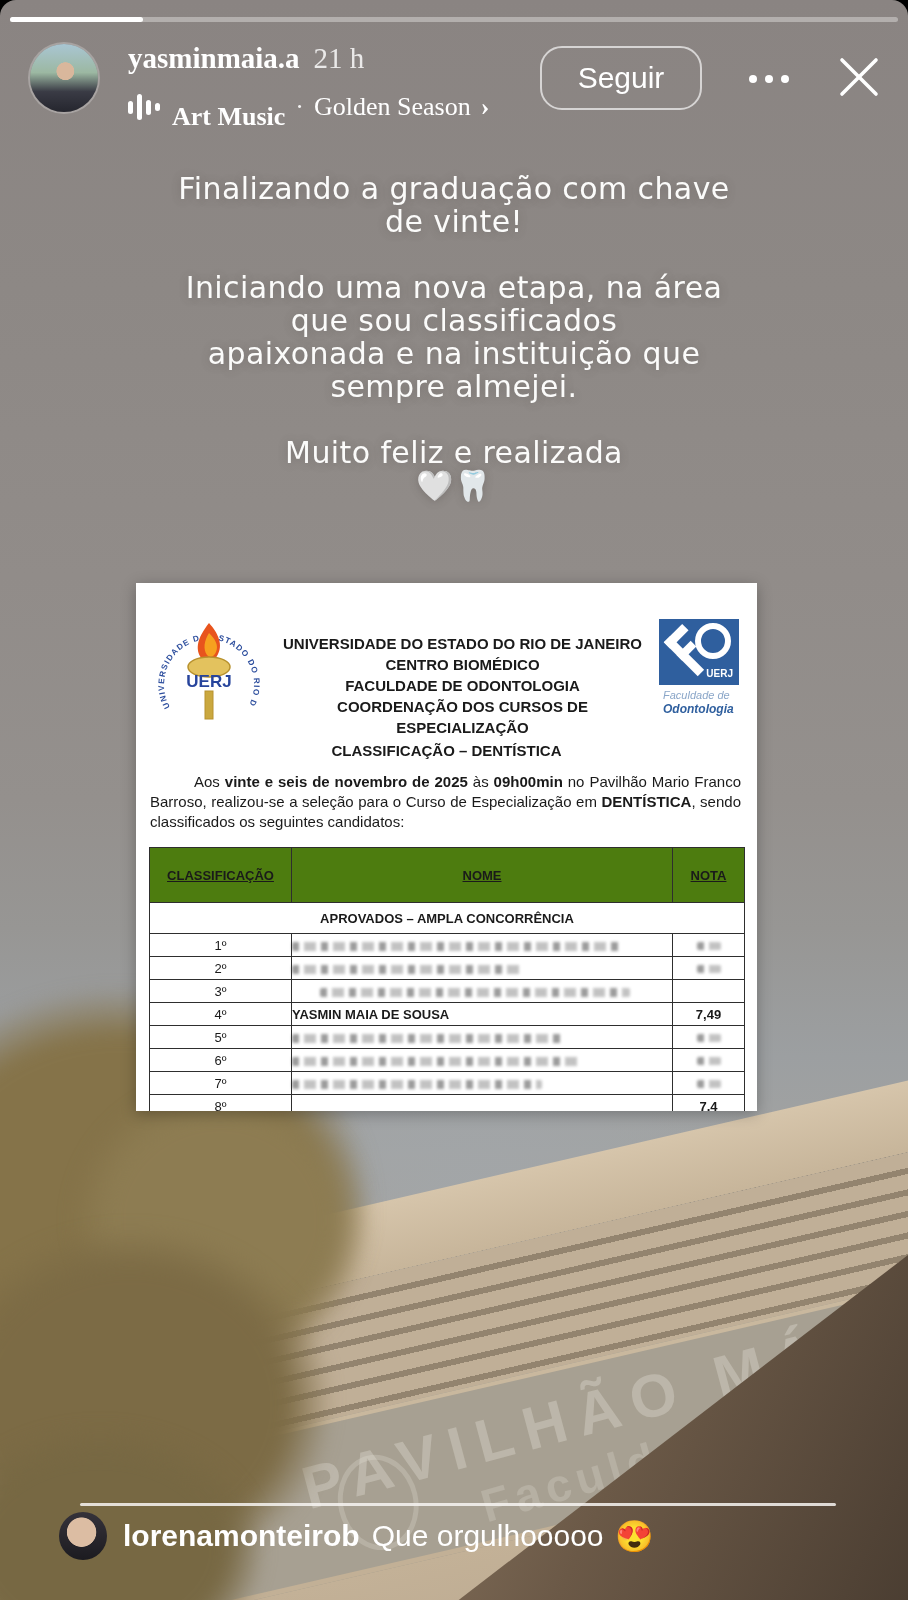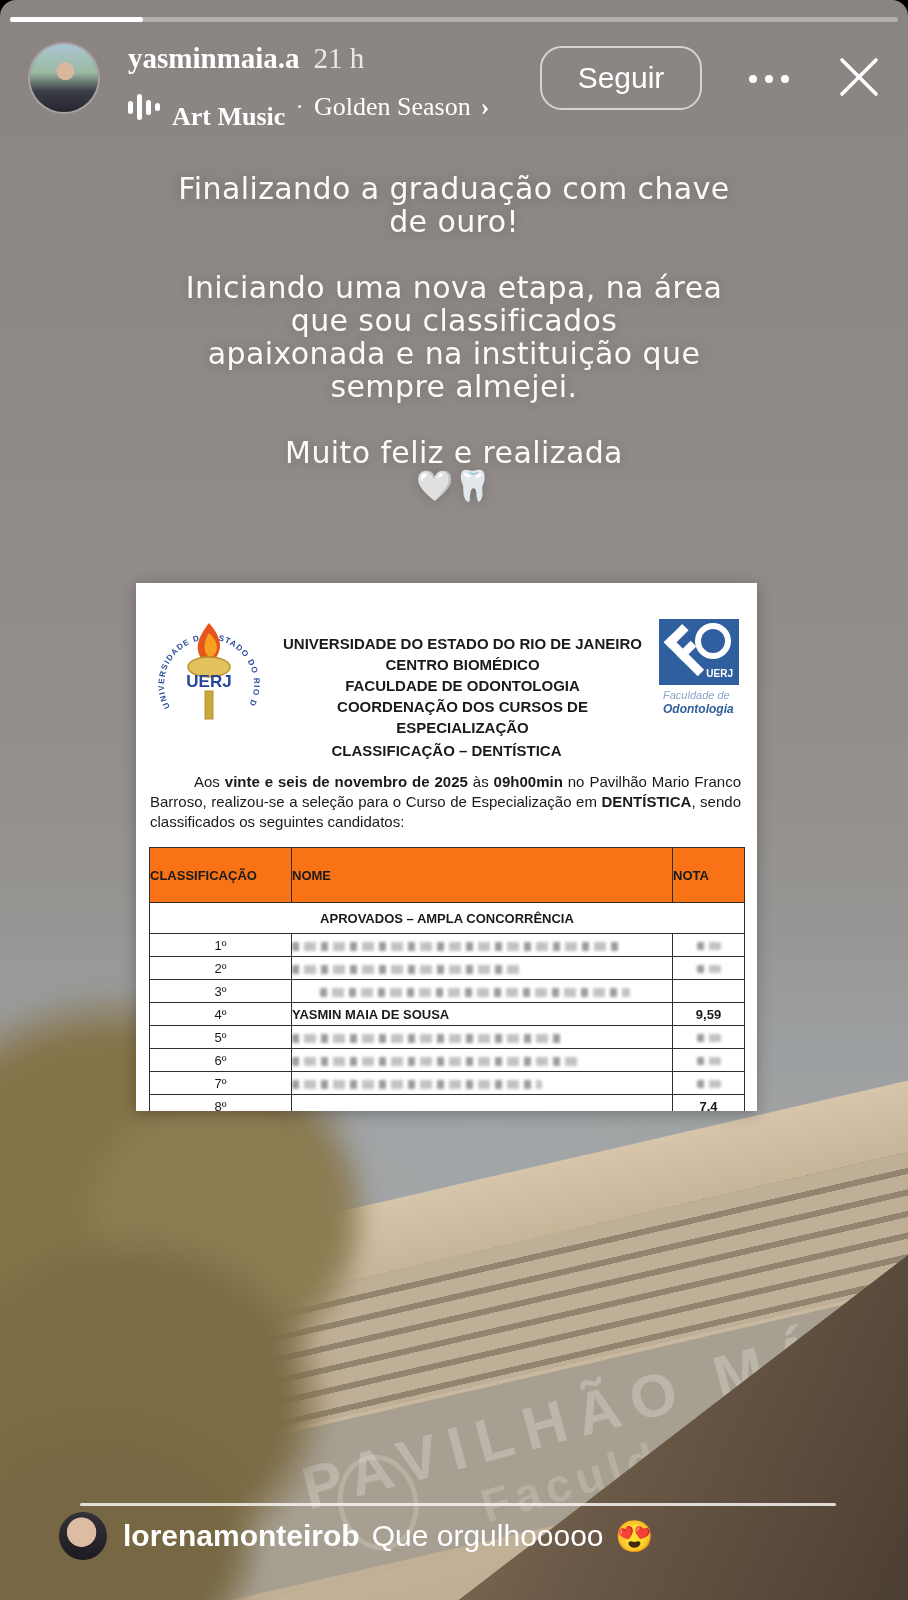--- a/index.html
+++ b/index.html
@@ -80,21 +80,21 @@
               line-height:21px;}
   .doc-title{margin-top:4px;text-align:center;font-weight:bold;font-size:15px;
              }
   .doc-par{margin:13px 16px 0 14px;font-size:15px;line-height:20px;text-align:justify;
            text-indent:44px;}
   .doc-par b{font-weight:bold;}
   table.cls{border-collapse:collapse;margin:15px 13px 0 13px;width:595px;table-layout:fixed;
             font-size:13px;}
   table.cls td,table.cls th{border:1.4px solid #2e2e2e;padding:0;}
   .col-rank{width:142px;} .col-name{width:381px;} .col-nota{width:72px;}
-  th.hcell{height:54px;background:#f97316;font-weight:bold;text-align:left;}
+  th.hcell{height:54px;background:#4d7c0f;font-weight:bold;text-align:center;text-decoration:underline;}
   td.section{height:30px;text-align:center;font-weight:bold;}
   td.rk{height:22px;text-align:center;}
   td.nm{padding-left:8px;}
   td.nt{text-align:center;}
   .bold{font-weight:bold;}
   .smudge{display:inline-block;height:9px;border-radius:2px;vertical-align:middle;
           background:repeating-linear-gradient(90deg,rgba(55,55,55,0.9) 0 7px,rgba(55,55,55,0) 7px 12px,
                      rgba(55,55,55,0.55) 12px 24px,rgba(55,55,55,0) 24px 29px);
           filter:blur(1.7px);opacity:0.55;}
   .sm-nota{width:24px;height:8px;}
@@ -169,21 +169,21 @@
     <button class="close-btn">
       <svg width="54" height="54" viewBox="0 0 54 54">
         <line x1="10" y1="10" x2="44" y2="44" stroke="#fff" stroke-width="3.6" stroke-linecap="round"></line>
         <line x1="44" y1="10" x2="10" y2="44" stroke="#fff" stroke-width="3.6" stroke-linecap="round"></line>
       </svg>
     </button>
   </div>
 
   <div class="caption">
     <div class="cap-line">Finalizando a graduação com chave</div>
-    <div class="cap-line">de ouro!</div>
+    <div class="cap-line">de vinte!</div>
     <div class="cap-line"></div>
     <div class="cap-line">Iniciando uma nova etapa, na área</div>
     <div class="cap-line">que sou classificados</div>
     <div class="cap-line">apaixonada e na instituição que</div>
     <div class="cap-line">sempre almejei.</div>
     <div class="cap-line"></div>
     <div class="cap-line">Muito feliz e realizada</div>
     <div class="cap-line">🤍🦷</div>
   </div>
 
@@ -252,21 +252,21 @@
         <td class="nt"><span class="smudge sm-nota"></span></td>
       </tr>
       <tr>
         <td class="rk">3º</td>
         <td class="nm"><span class="smudge w310"></span></td>
         <td class="nt"></td>
       </tr>
       <tr>
         <td class="rk">4º</td>
         <td class="nm bold">YASMIN MAIA DE SOUSA</td>
-        <td class="nt bold">9,59</td>
+        <td class="nt bold">7,49</td>
       </tr>
       <tr>
         <td class="rk">5º</td>
         <td class="nm"><span class="smudge w270"></span></td>
         <td class="nt"><span class="smudge sm-nota"></span></td>
       </tr>
       <tr>
         <td class="rk">6º</td>
         <td class="nm"><span class="smudge w290"></span></td>
         <td class="nt"><span class="smudge sm-nota"></span></td>

